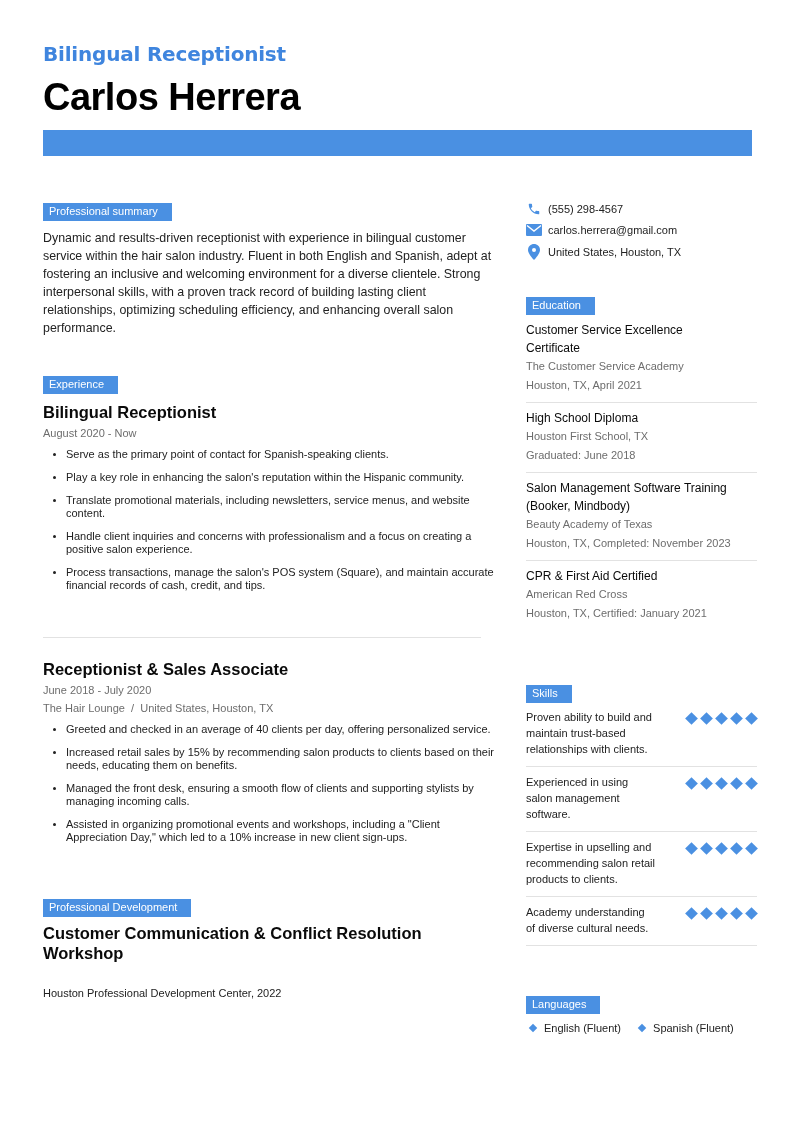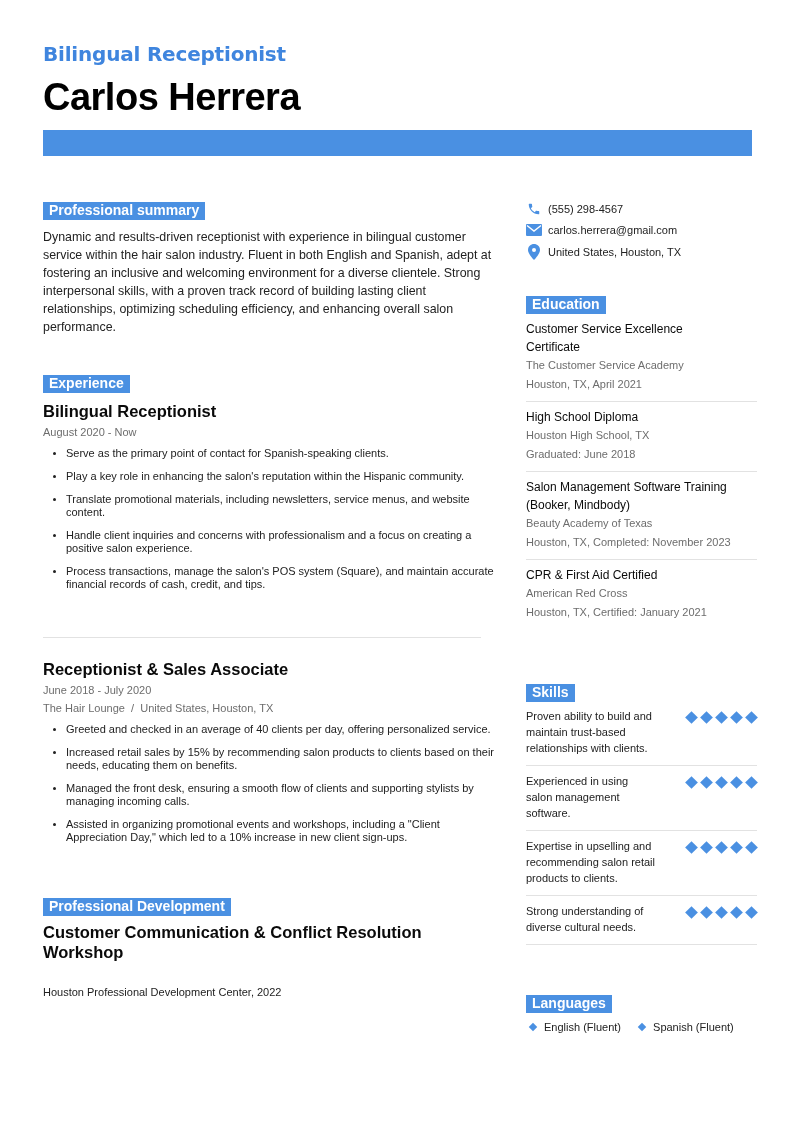--- a/index.html
+++ b/index.html
@@ -19,21 +19,21 @@
       position: absolute; left: 43px; top: 76px;
       font-family: "Liberation Sans", sans-serif;
       font-weight: bold; font-size: 38px; color: #000000; letter-spacing: -0.5px;
     }
     .band {
       position: absolute; left: 43px; top: 130px; width: 709px; height: 26px;
       background: #4a90e2;
     }
     .tag {
       display: inline-block; background: #4a90e2; color: #ffffff;
-      font-weight: bold; font-size: 14px; padding: 2px 6px 3px 6px; line-height: 13px;
+      font-weight: normal; font-size: 11px; padding: 2px 14px 3px 6px; line-height: 13px;
     }
     .left { position: absolute; left: 43px; top: 201px; width: 455px; }
     .right { position: absolute; left: 526px; top: 201px; width: 231px; }
 
     .summary {
       margin-top: 8px; font-size: 12.4px; line-height: 18px; color: #222;
     }
     .section { position: absolute; left: 0; width: 100%; }
     .job-title { font-weight: bold; font-size: 16.5px; color: #0a0a0a; line-height: 20px; }
     .meta { font-size: 11px; color: #6d6d6d; line-height: 18px; }
@@ -152,21 +152,21 @@
   <div class="section" style="top:94px;">
     <span class="tag">Education</span>
     <div style="width:231px;">
       <div class="edu-item" style="padding-top:6px;">
         <div class="edu-title" style="width:200px;">Customer Service Excellence Certificate</div>
         <div class="edu-meta">The Customer Service Academy</div>
         <div class="edu-meta">Houston, TX, April 2021</div>
       </div>
       <div class="edu-item">
         <div class="edu-title">High School Diploma</div>
-        <div class="edu-meta">Houston High School, TX</div>
+        <div class="edu-meta">Houston First School, TX</div>
         <div class="edu-meta">Graduated: June 2018</div>
       </div>
       <div class="edu-item">
         <div class="edu-title">Salon Management Software Training (Booker, Mindbody)</div>
         <div class="edu-meta">Beauty Academy of Texas</div>
         <div class="edu-meta">Houston, TX, Completed: November 2023</div>
       </div>
       <div class="edu-item">
         <div class="edu-title">CPR &amp; First Aid Certified</div>
         <div class="edu-meta">American Red Cross</div>
@@ -201,21 +201,21 @@
       <div class="skill-text">Expertise in upselling and recommending salon retail products to clients.</div>
       <div class="dots">
         <span class="dot"></span>
           <span class="dot"></span>
           <span class="dot"></span>
           <span class="dot"></span>
           <span class="dot"></span>
       </div>
     </div>
     <div class="skill-row">
-      <div class="skill-text" style="width:130px;">Strong understanding of diverse cultural needs.</div>
+      <div class="skill-text" style="width:130px;">Academy understanding of diverse cultural needs.</div>
       <div class="dots">
         <span class="dot"></span>
           <span class="dot"></span>
           <span class="dot"></span>
           <span class="dot"></span>
           <span class="dot"></span>
       </div>
     </div>
   </div>
 

